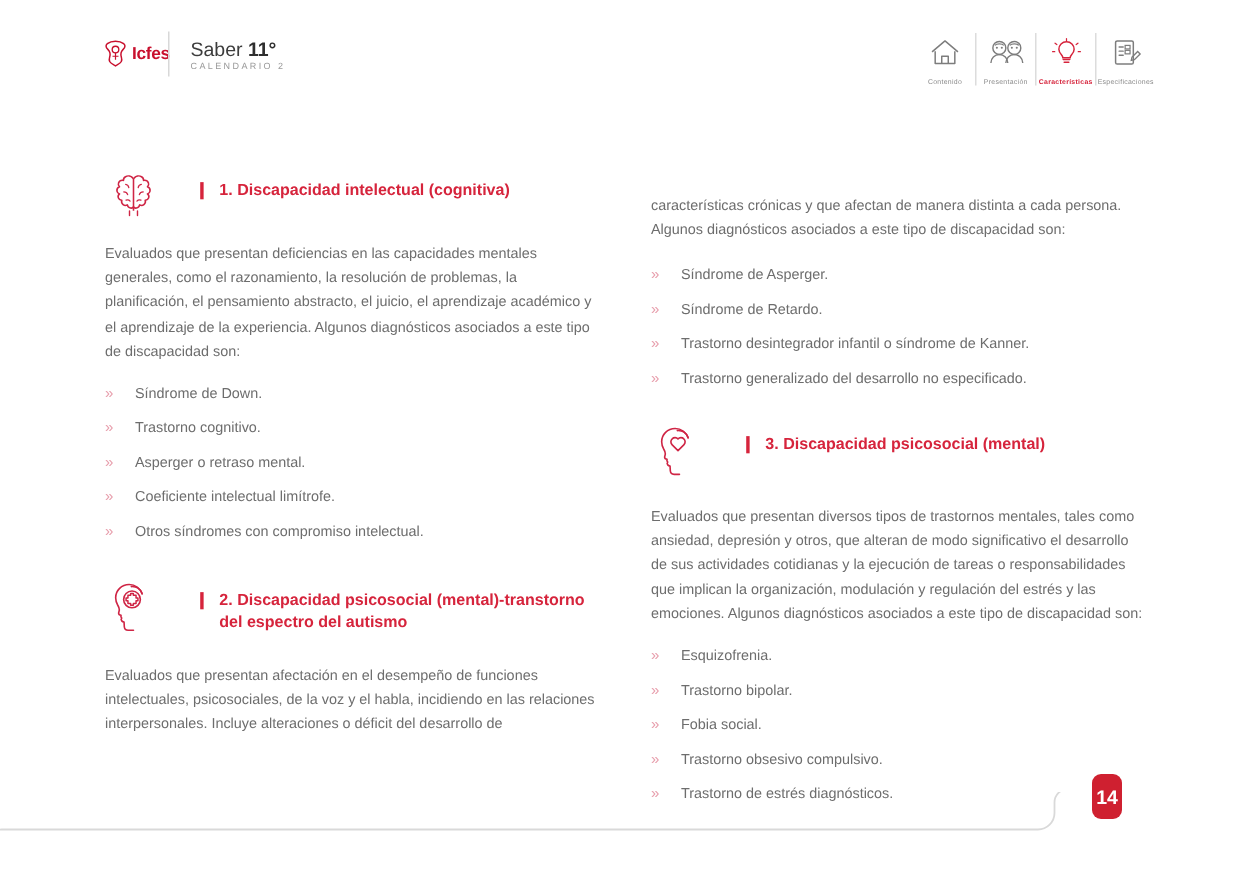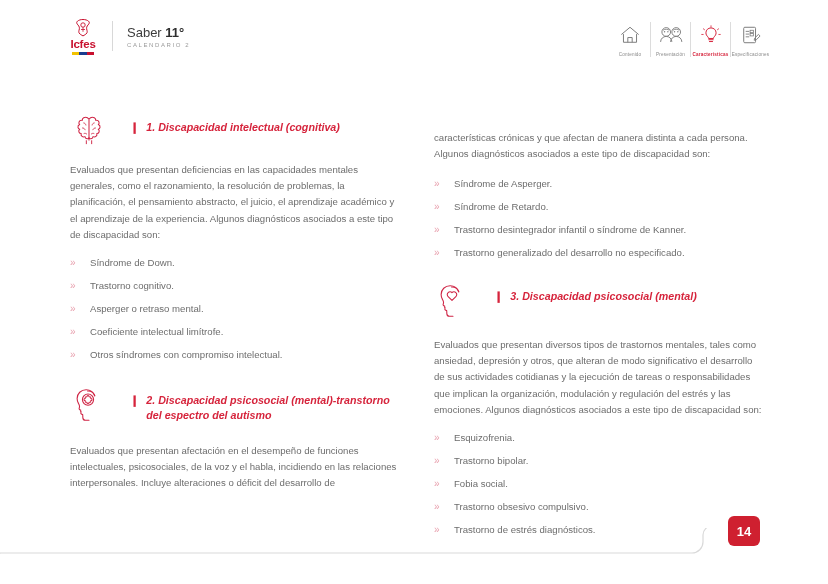--- a/index.html
+++ b/index.html
@@ -10,21 +10,21 @@
     overflow: hidden;
   }
   .page { position: relative; width: 828px; height: 584px; background: #fff; }
 
   
   .header {
     position: absolute; left: 0; top: 0; width: 828px; height: 72px;
     display: flex; align-items: center;
   }
   .brand { display: flex; align-items: center; margin-left: 66px; }
-  .logo-box { width: 34px; height: 36px; display: flex; flex-direction: column;
+  .logo-box { width: 34px; height: 36px; display: flex; flex-direction: row;
               align-items: center; justify-content: flex-start; }
   .logo-mark { width: 22px; height: 20px; }
   .logo-word { font-size: 11.5px; font-weight: bold; color: #c8102e;
                letter-spacing: -0.2px; line-height: 11px; margin-top: 1px; }
   .logo-flag { display: flex; width: 22px; height: 3px; margin-top: 2px; }
   .logo-flag i { flex: 1; height: 3px; display: block; }
   .flag-y { background: #f2c200; }
   .flag-b { background: #1a3d8f; }
   .flag-r { background: #c8102e; }
   .divider-v { width: 1px; height: 30px; background: #d8d8d8; margin: 0 14px 0 12px; }
@@ -45,37 +45,37 @@
 
   
   .col-left  { position: absolute; left: 70px;  top: 112px; width: 330px; }
   .col-right { position: absolute; left: 434px; top: 118px; width: 330px; }
 
   .sec-head { display: flex; align-items: flex-start; margin-bottom: 4px; }
   .sec-ico { width: 40px; min-width: 40px; height: 40px; display: flex;
              align-items: flex-start; justify-content: flex-start; }
   .sec-title-wrap { display: flex; align-items: flex-start; padding-top: 8px; margin-left: 20px; }
   .sec-bar { color: #d6243c; font-weight: bold; font-size: 11px; margin-right: 7px; line-height: 15px; }
-  .sec-title { font-size: 10.7px; font-weight: bold; color: #d6243c; line-height: 15.5px; font-style: italic; }
+  .sec-title { font-size: 10.7px; font-weight: bold; color: #d6243c; line-height: 15.5px; }
 
   .para { font-size: 9.6px; color: #6d6d6d; line-height: 16.2px; margin-top: 10px; }
   .para.tight { margin-top: 12px; }
 
   ul.blist { list-style: none; margin-top: 12px; }
   ul.blist li { display: flex; font-size: 9.6px; color: #6d6d6d; line-height: 15.5px;
                 margin-bottom: 7.5px; }
   ul.blist li .bchar { color: #e8a0ae; width: 20px; min-width: 20px; font-size: 10px; }
 
   
   .sec-head.r .sec-title-wrap { margin-left: 20px; }
 
   
   .footer-line { position: absolute; left: 0; top: 528px; width: 828px; height: 56px; }
   .badge {
-    position: absolute; left: 728px; top: 516px; width: 32px; height: 30px;
+    position: absolute; left: 728px; top: 516px; width: 20px; height: 30px;
     background: #cf2030; border-radius: 6px; color: #fff; font-size: 13px;
     font-weight: bold; display: flex; align-items: center; justify-content: center;
   }
 </style>
 </head>
 <body>
 
 <div class="page">
 
   <div class="header">

